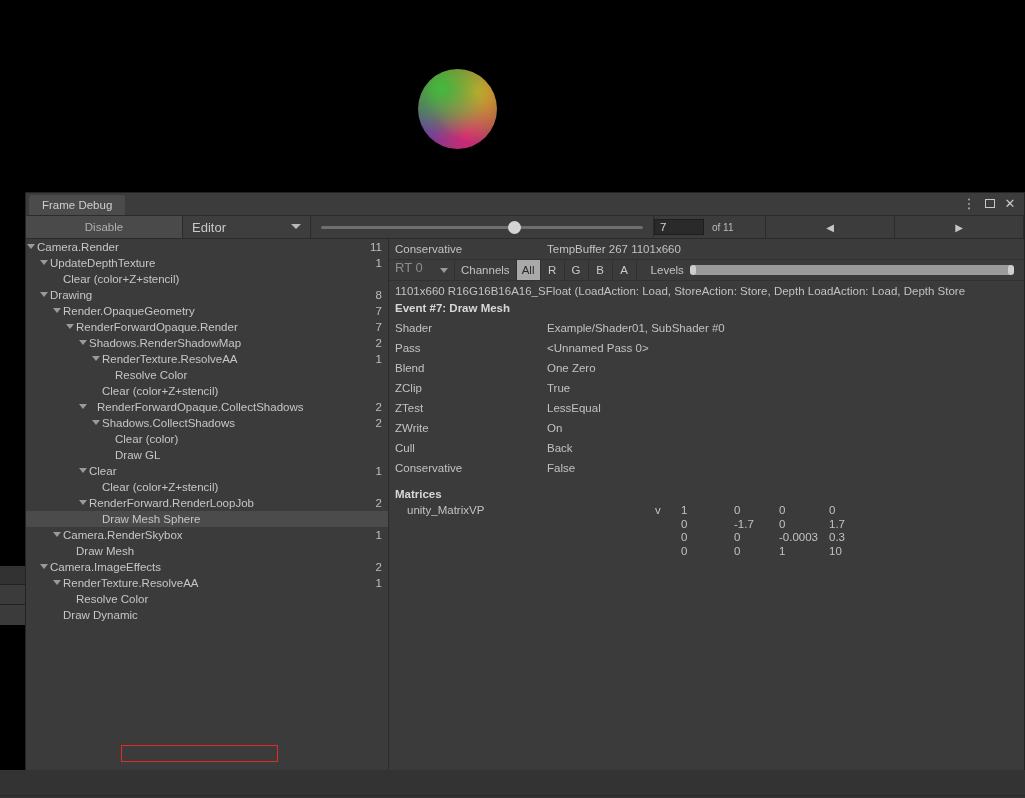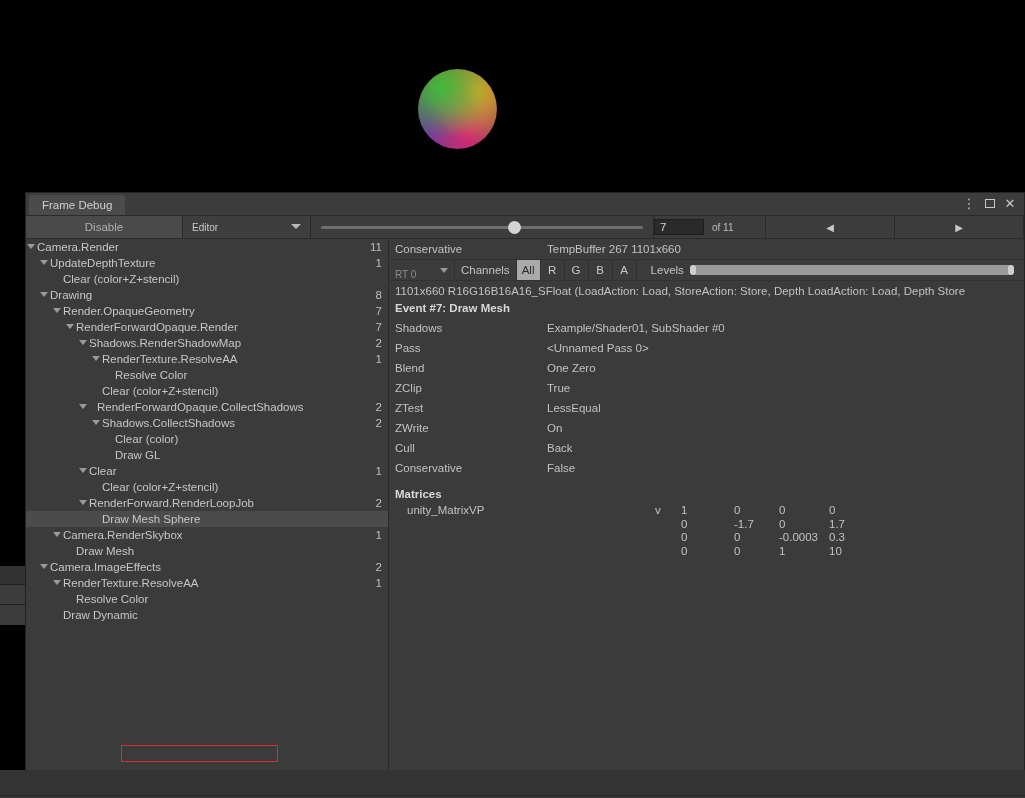--- a/index.html
+++ b/index.html
@@ -124,21 +124,21 @@
     font-size: 11.5px;
     display:flex; align-items:center; justify-content:center;
     cursor: pointer;
   }
   #dd-editor {
     position: relative;
     width: 128px;
     background: #3e3e3e;
     border-right: 1px solid #2b2b2b;
     color: #c9c9c9;
-    font-size: 10px;
+    font-size: 13px;
     display:flex; align-items:center;
     padding-left: 9px;
     box-sizing: border-box;
     cursor: pointer;
   }
   #dd-editor .caret {
     position:absolute; right:9px; top:8px;
     width:0;height:0;border-left:5px solid transparent;border-right:5px solid transparent;
     border-top:5px solid #b9b9b9;
   }
@@ -264,23 +264,23 @@
   #channel-bar {
     display:flex; align-items:stretch;
     height: 20px;
     background:#3b3b3b;
     border-top:1px solid #323232;
     border-bottom:1px solid #323232;
   }
   #dd-rt0 {
     position:relative;
     width: 66px;
-    display:flex;align-items:flex-end;
+    display:flex;align-items:flex-start;
     padding-left:6px;
-    color:#8d8d8d; font-size:10px;
+    color:#8d8d8d; font-size:13px;
     border-right:1px solid #303030;
     box-sizing:border-box;
     cursor:pointer;
   }
   #dd-rt0 .caret {
     position:absolute;right:6px;top:8px;
     width:0;height:0;border-left:4.5px solid transparent;border-right:4.5px solid transparent;
     border-top:5px solid #9a9a9a;
   }
   #ch-label {
@@ -559,21 +559,21 @@
             <div class="lv-knob" style="right:0px;"></div>
           </div>
         </div>
 
         <div id="rt-desc">1101x660 R16G16B16A16_SFloat (LoadAction: Load, StoreAction: Store, Depth LoadAction: Load, Depth Store</div>
 
         <div id="event-title">Event #7: Draw Mesh</div>
 
         <div id="props-container">
             <div class="prop-row">
-              <div class="prop-key">Shadows</div>
+              <div class="prop-key">Shader</div>
               <div class="prop-val">Example/Shader01, SubShader #0</div>
             </div>
             <div class="prop-row">
               <div class="prop-key">Pass</div>
               <div class="prop-val">&lt;Unnamed Pass 0&gt;</div>
             </div>
             <div class="prop-row">
               <div class="prop-key">Blend</div>
               <div class="prop-val">One Zero</div>
             </div>

